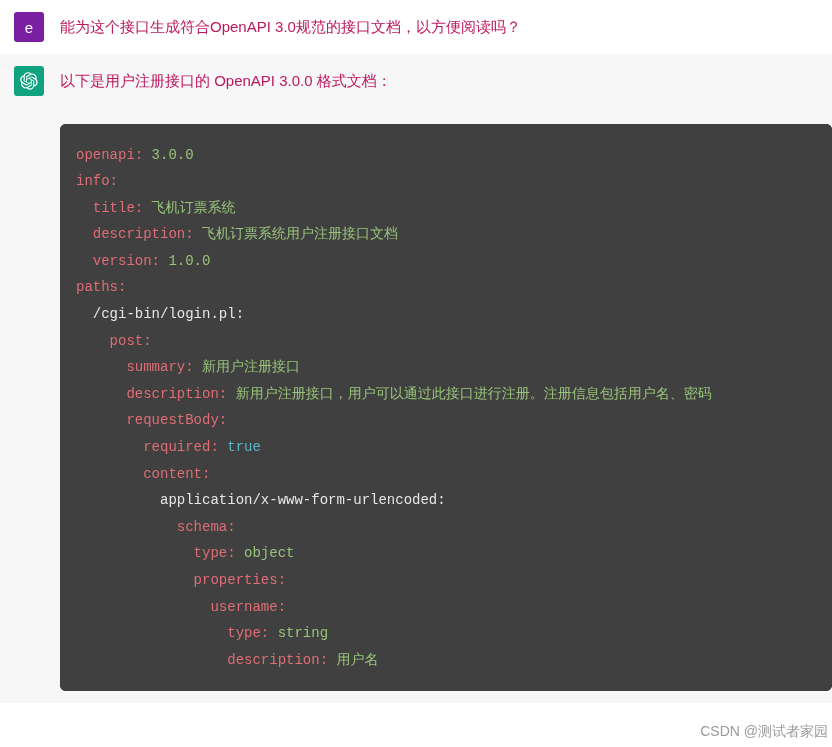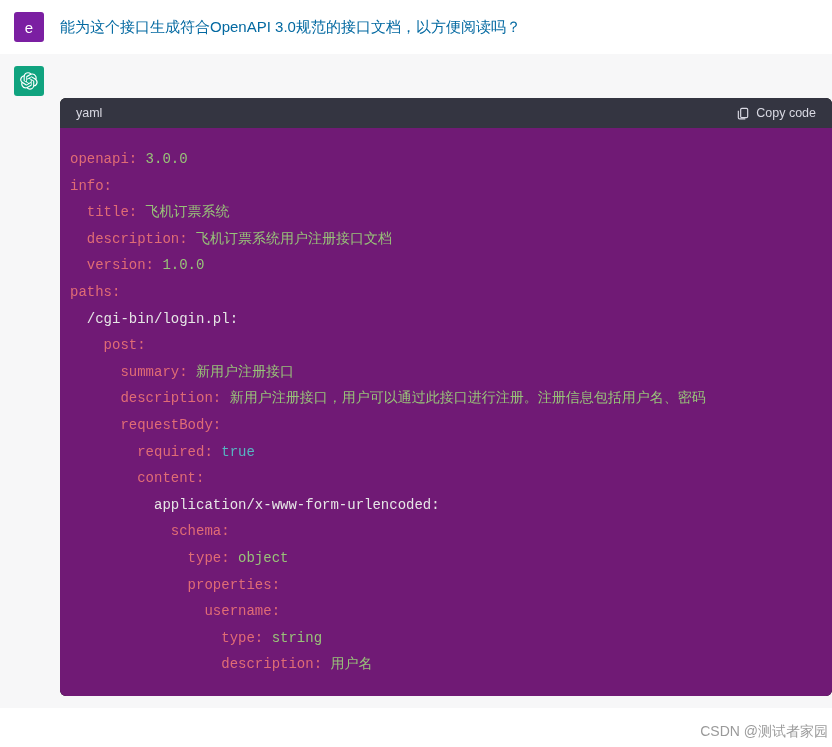--- a/index.html
+++ b/index.html
@@ -29,21 +29,21 @@
       font-size: 15px;
       color: #fff;
     }
     .avatar-user { background: #7b1fa2; }
     .avatar-assistant { background: #10a37f; }
     .avatar-assistant svg { width: 18px; height: 18px; }
     .msg-body { flex: 1; padding-top: 2px; }
     .msg-text {
       font-size: 15px;
       line-height: 1.7;
-      color: #0369a1;
+      color: #be185d;
     }
     .code-block-wrap {
       margin-top: 30px;
       border-radius: 6px;
       overflow: hidden;
       background: #000000;
     }
     .code-toolbar {
       background: #343541;
       display: flex;
@@ -56,22 +56,22 @@
     .copy-btn {
       display: flex;
       align-items: center;
       gap: 6px;
       cursor: pointer;
       font-size: 12.5px;
       color: #d9d9e3;
     }
     .copy-btn svg { width: 14px; height: 14px; }
     .code-content {
-      background: #701a75;
-      padding: 18px 10px;
+      background: #404040;
+      padding: 18px 16px;
       font-family: "SFMono-Regular", Consolas, "Liberation Mono", Menlo, monospace;
       font-size: 14px;
       line-height: 1.9;
       color: #e6e6e6;
       white-space: pre;
       overflow-x: hidden;
     }
     .k { color: #e06c75; }
     .s { color: #98c379; }
     .b { color: #56b6c2; }
@@ -95,32 +95,23 @@
   </div>
 </div>
 
 <div class="msg-row assistant-row">
   <div class="avatar avatar-assistant">
     <svg viewBox="0 0 41 41" fill="#fff">
         <path d="M37.5 16.7a10 10 0 0 0-.9-8.2 10.1 10.1 0 0 0-10.9-4.8A10 10 0 0 0 18.2.5a10.1 10.1 0 0 0-9.6 7A10 10 0 0 0 1.9 12 10.1 10.1 0 0 0 3.2 24a10 10 0 0 0 .9 8.2 10.1 10.1 0 0 0 10.9 4.8 10 10 0 0 0 7.5 3.3 10.1 10.1 0 0 0 9.6-7 10 10 0 0 0 6.7-4.9 10.1 10.1 0 0 0-1.3-11.7zM22.5 37.7a7.5 7.5 0 0 1-4.8-1.7l.2-.1 8-4.6a1.3 1.3 0 0 0 .7-1.1V18.8l3.4 2v9.3a7.5 7.5 0 0 1-7.5 7.6zM6.4 30.8a7.5 7.5 0 0 1-.9-5l.2.1 8 4.6a1.3 1.3 0 0 0 1.3 0l9.8-5.6v3.9l-8.1 4.7a7.5 7.5 0 0 1-10.3-2.7zM4.3 13.4a7.5 7.5 0 0 1 3.9-3.3v9.5a1.3 1.3 0 0 0 .7 1.1l9.8 5.6-3.4 2-8-4.7a7.5 7.5 0 0 1-3-10.2zm27.7 6.4l-9.8-5.6 3.4-2 8 4.7a7.5 7.5 0 0 1-1.1 13.5V21a1.3 1.3 0 0 0-.5-1.2zm3.4-5.1l-.2-.1-8-4.6a1.3 1.3 0 0 0-1.3 0l-9.8 5.6v-3.9l8.1-4.7a7.5 7.5 0 0 1 11.2 7.7zm-21.2 7l-3.4-2v-9.3a7.5 7.5 0 0 1 12.3-5.8l-.2.1-8 4.6a1.3 1.3 0 0 0-.7 1.1zm1.8-4l4.3-2.5 4.3 2.5v5l-4.3 2.5-4.3-2.5z"></path>
       </svg>
   </div>
   <div class="msg-body">
+    <div class="msg-text">以下是用户注册接口的 OpenAPI 3.0.0 格式文档：</div>
 
     <div class="code-block-wrap">
-      <div class="code-toolbar">
-        <span>yaml</span>
-        <div class="copy-btn">
-          <svg viewBox="0 0 24 24" fill="none" stroke="#d9d9e3" stroke-width="2">
-              <rect x="8" y="4" width="12" height="16" rx="2"></rect>
-              <path d="M4 8v12a2 2 0 0 0 2 2h10"></path>
-            </svg>
-          <span>Copy code</span>
-        </div>
-      </div>
       <div class="code-content"><span class="k">openapi:</span><span class="s"> 3.0.0</span>
 <span class="k">info:</span>
 <span class="k">  title:</span><span class="s"> 飞机订票系统</span>
 <span class="k">  description:</span><span class="s"> 飞机订票系统用户注册接口文档</span>
 <span class="k">  version:</span><span class="s"> 1.0.0</span>
 <span class="k">paths:</span>
 <span>  /cgi-bin/login.pl:</span>
 <span class="k">    post:</span>
 <span class="k">      summary:</span><span class="s"> 新用户注册接口</span>
 <span class="k">      description:</span><span class="s"> 新用户注册接口，用户可以通过此接口进行注册。注册信息包括用户名、密码</span>

